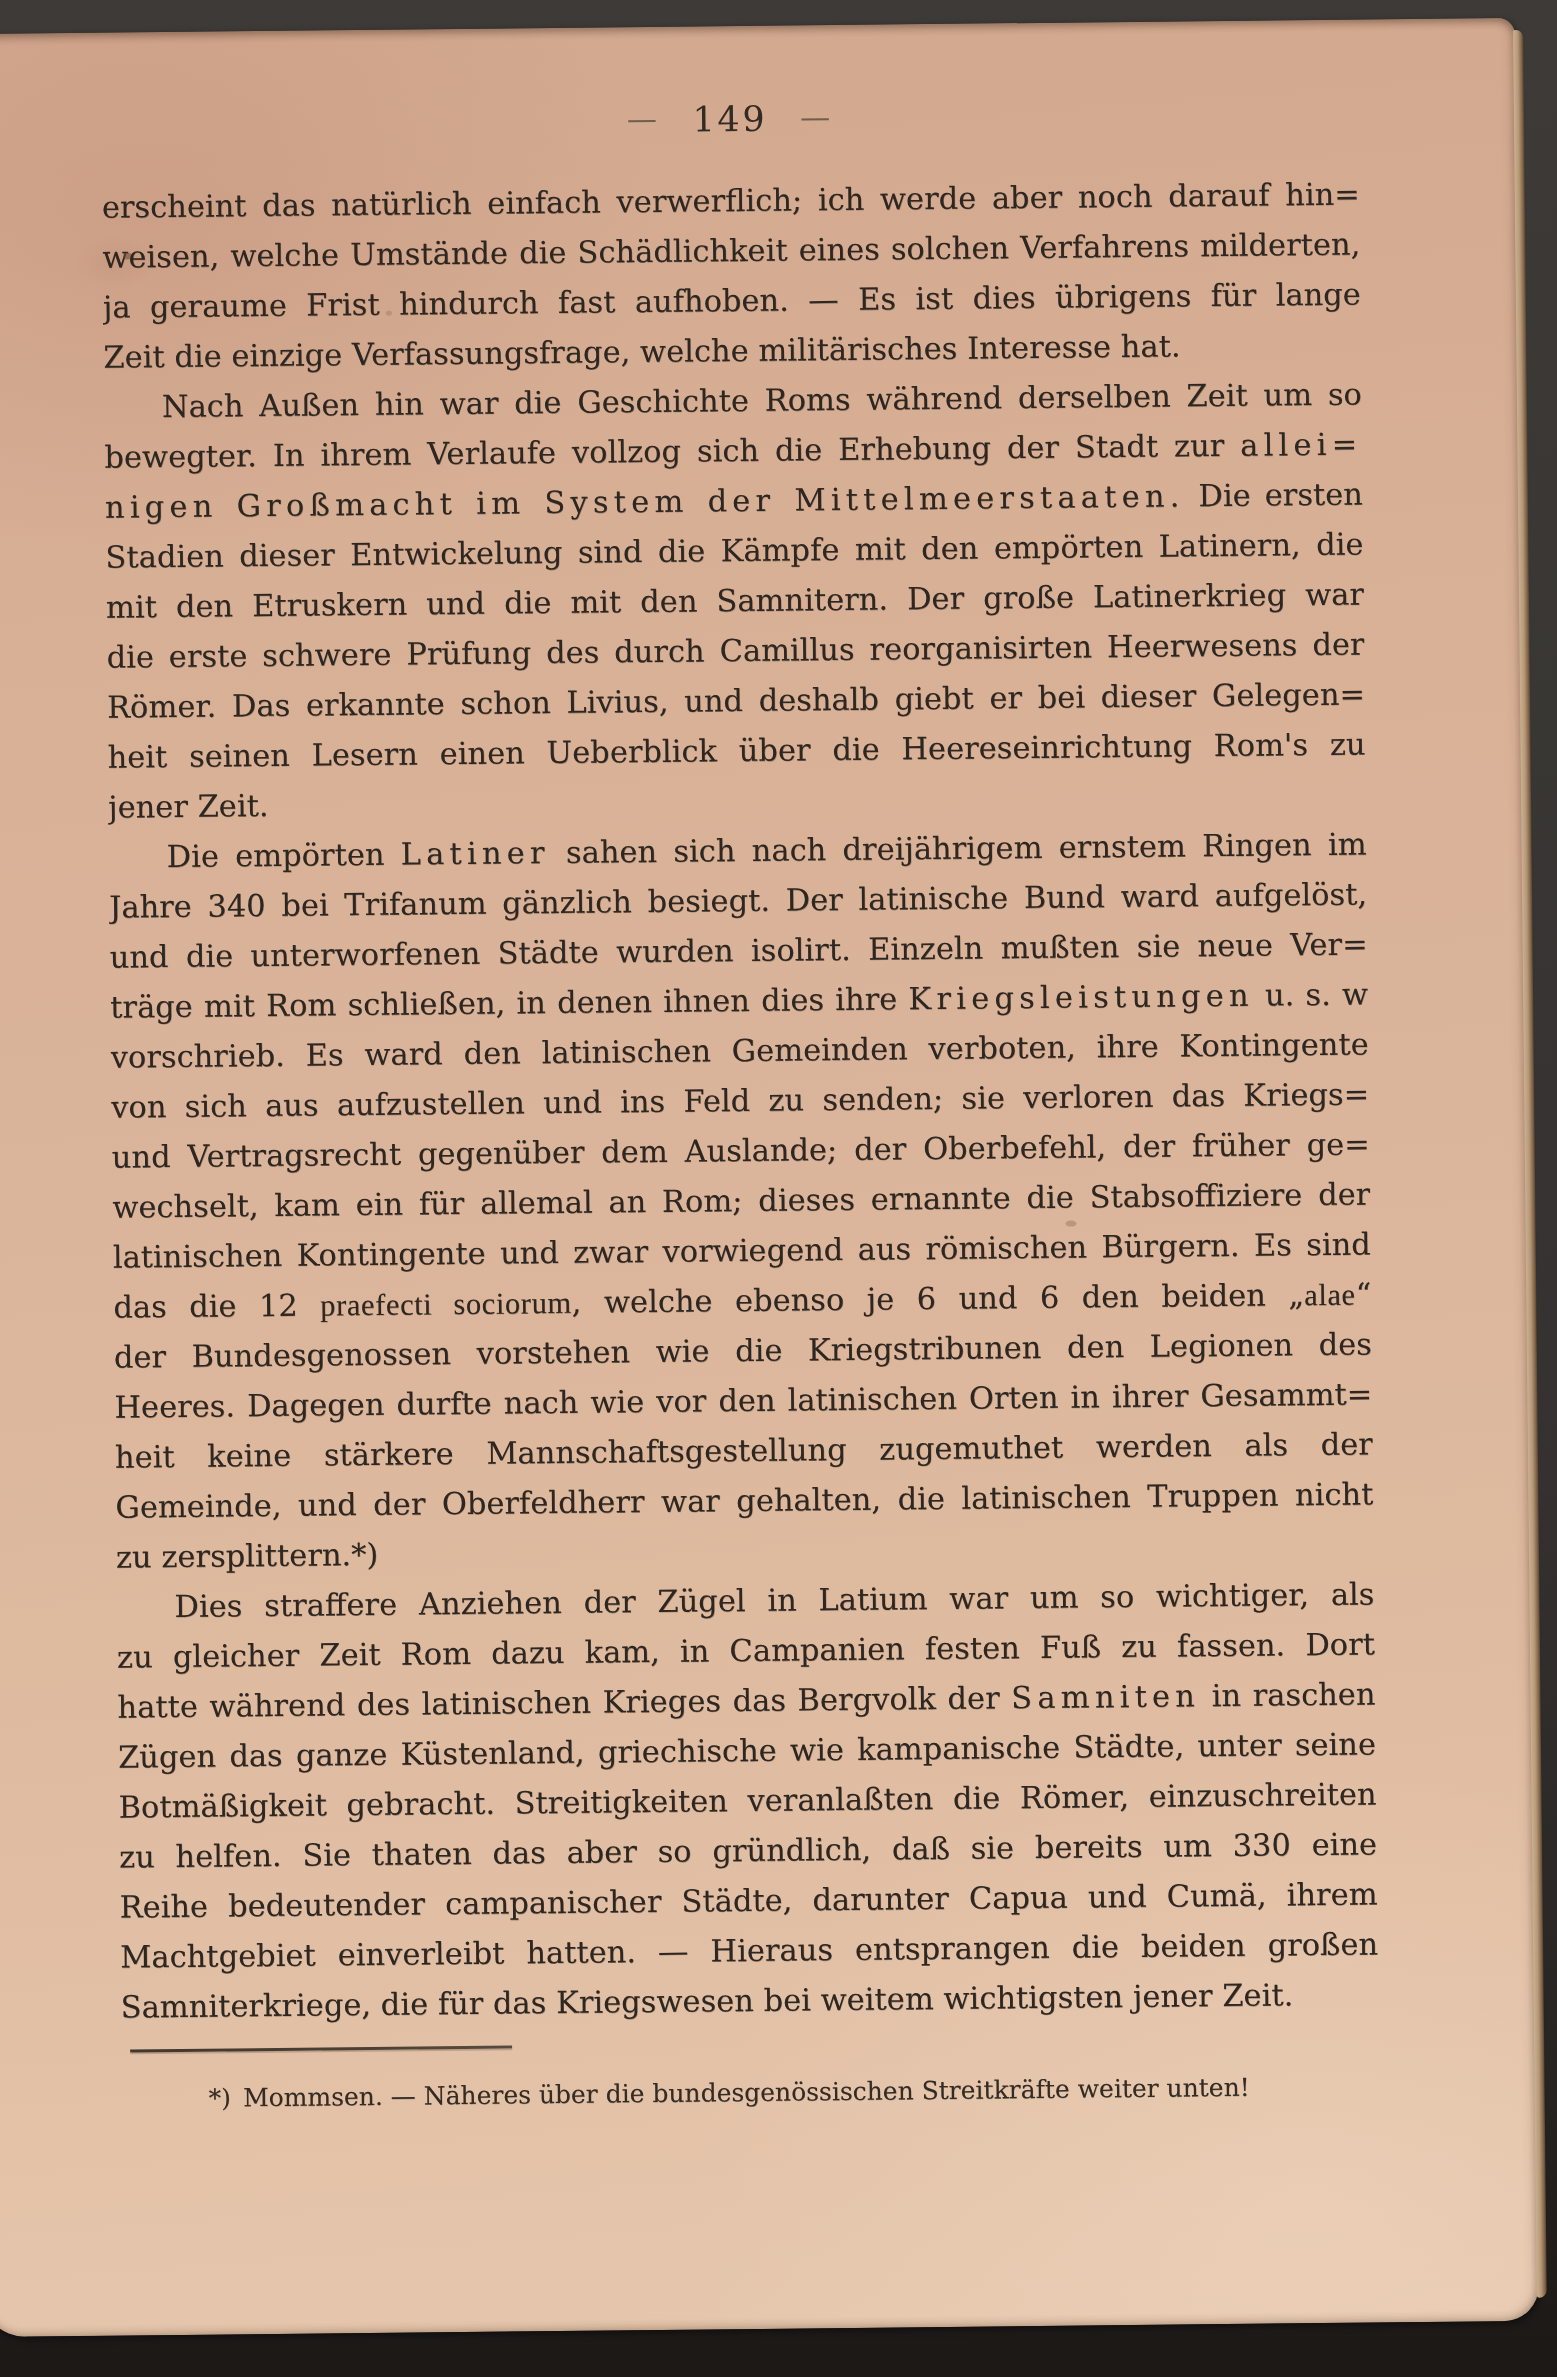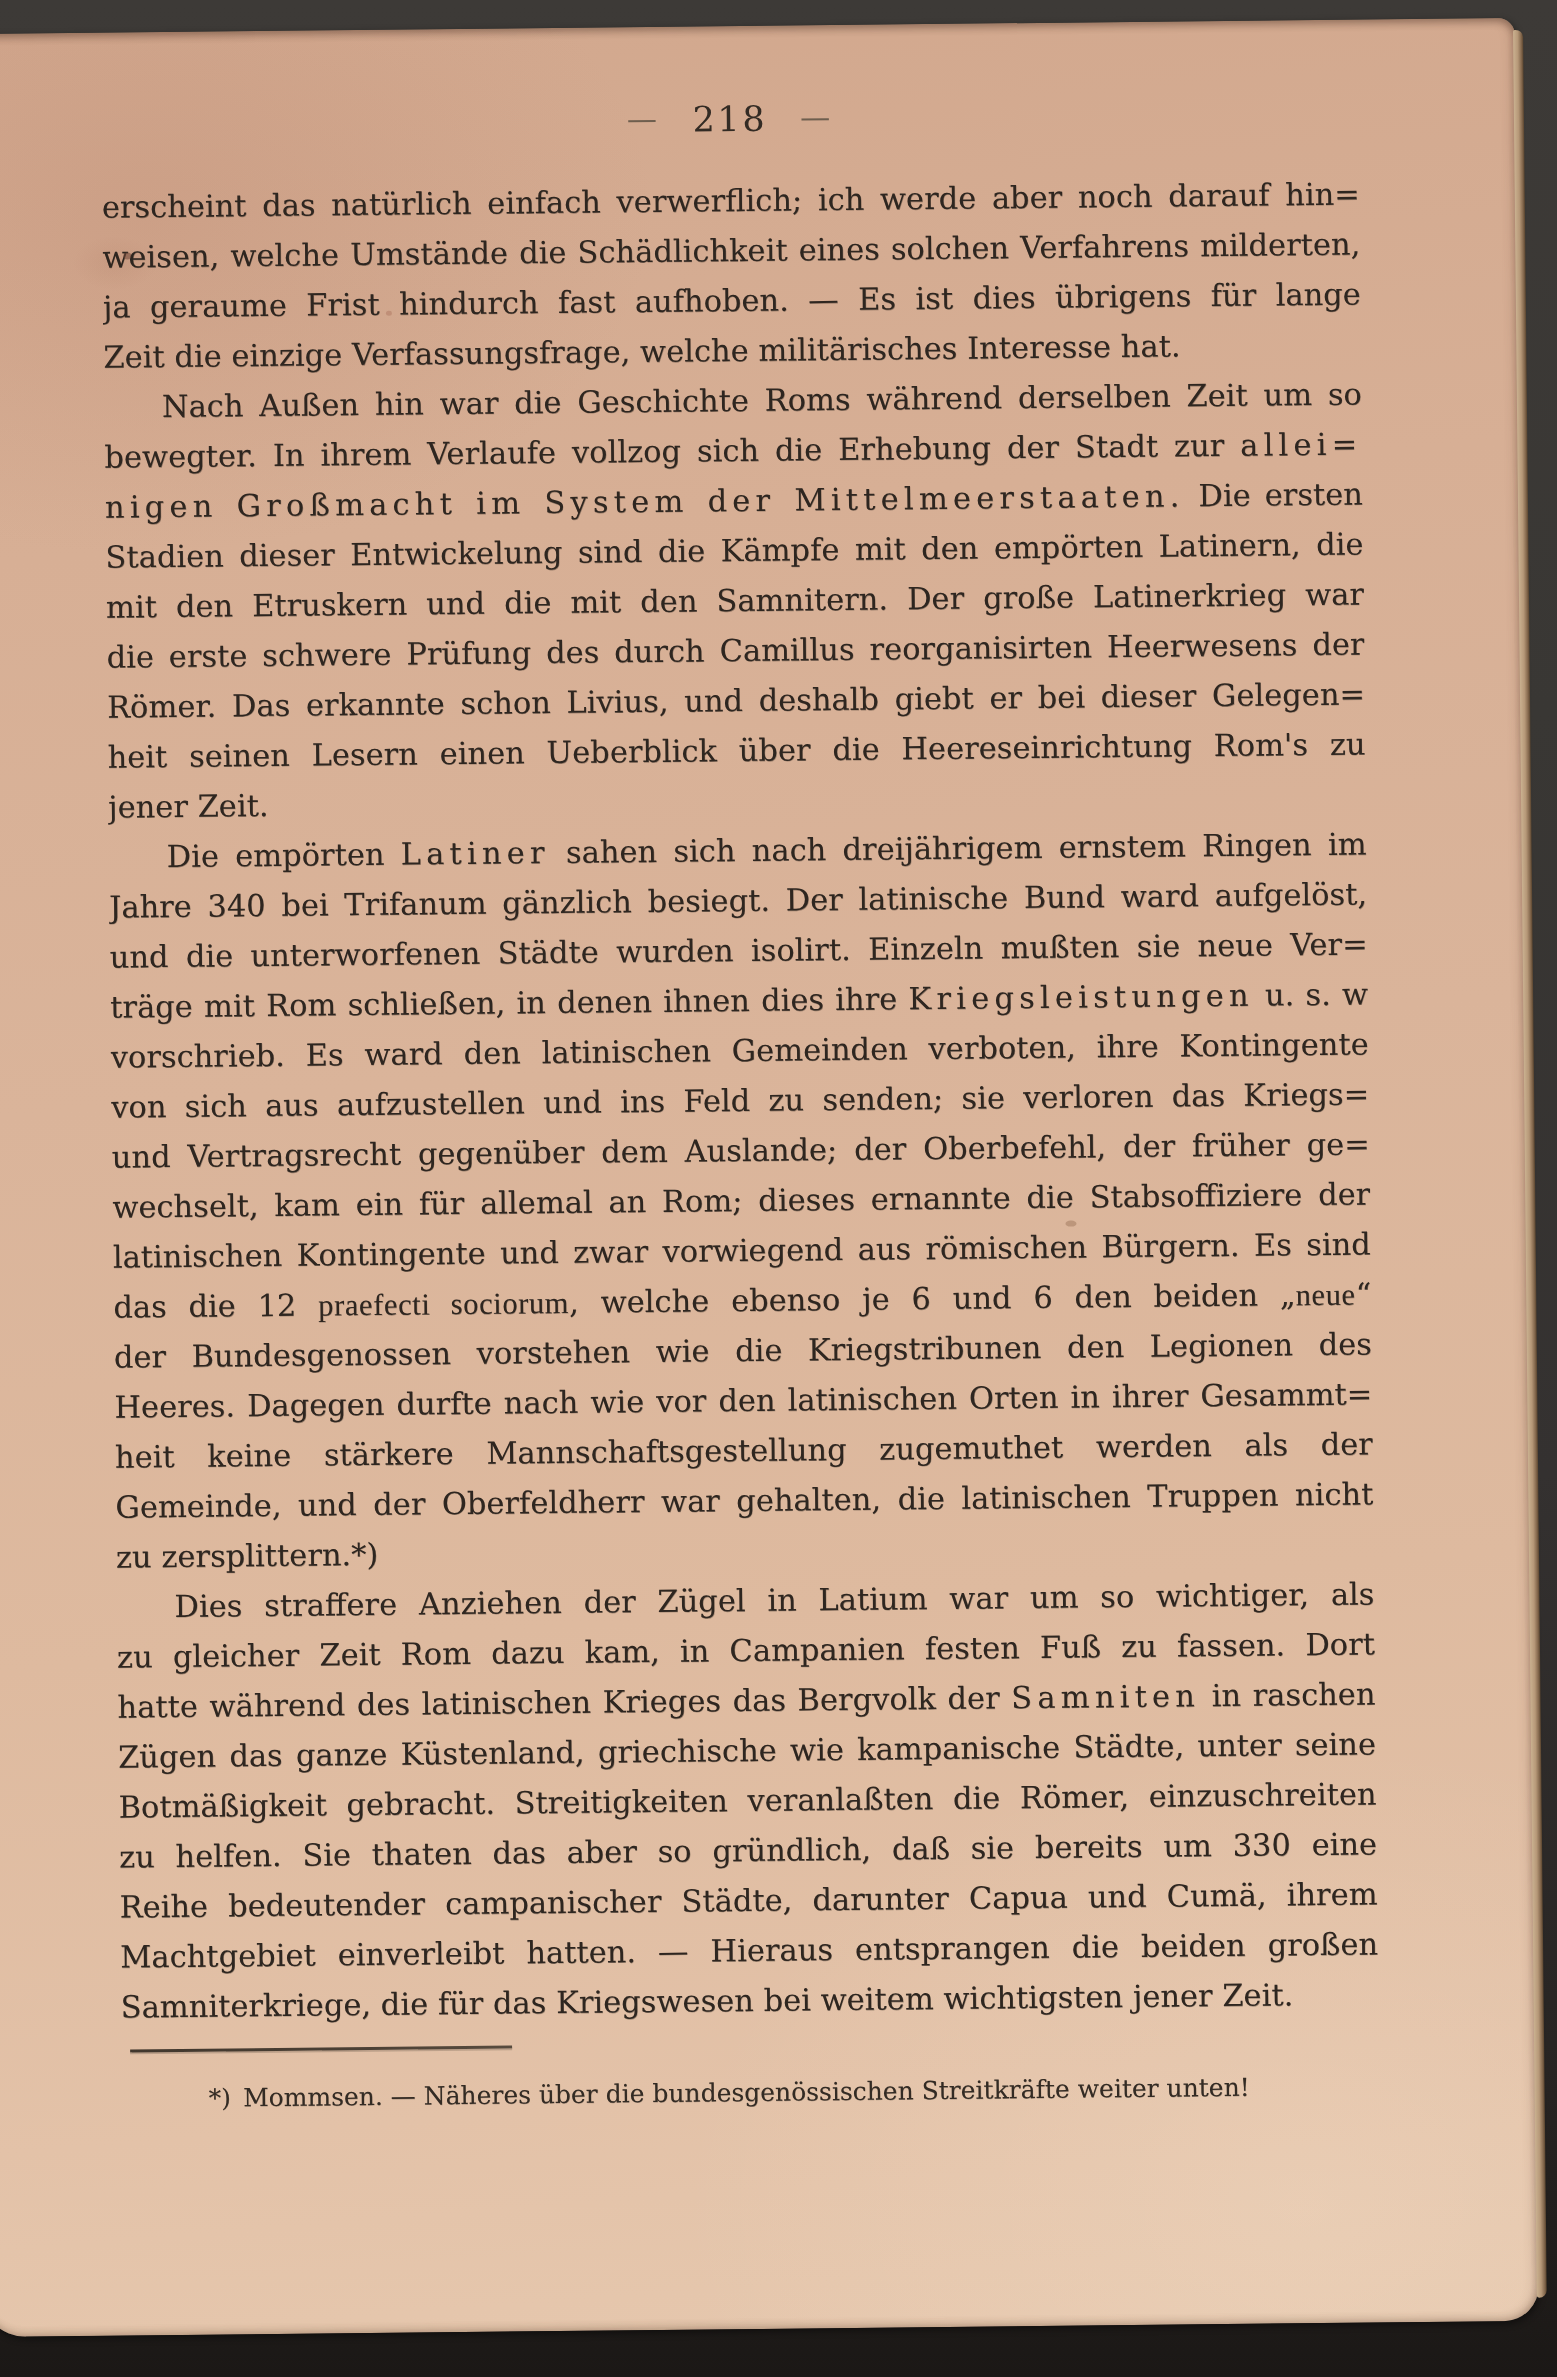--- a/index.html
+++ b/index.html
@@ -86,21 +86,21 @@
   .speck-2 { left: 1096px; top: 1198px; width: 10.5px; height: 6.1px; background: rgba(150, 110, 85, 0.45); }
   .speck-3 { left: 426px; top: 281px; width: 6.1px; height: 5.2px; background: rgba(160, 100, 80, 0.35); }
 </style>
 </head>
 <body>
 
 <div class="page">
   <div class="page-stack-edge"></div>
 
   <div class="pageno">
-    <span class="dash">—</span><span class="num">218</span><span class="dash">—</span>
+    <span class="dash">—</span><span class="num">149</span><span class="dash">—</span>
   </div>
 
   <div class="body-text">
       <div class="line"><span class="seg-n">erscheint das natürlich einfach verwerflich; ich werde aber noch darauf hin=</span></div>
       <div class="line"><span class="seg-n">weisen, welche Umstände die Schädlichkeit eines solchen Verfahrens milderten,</span></div>
       <div class="line"><span class="seg-n">ja geraume Frist hindurch fast aufhoben. — Es ist dies übrigens für lange</span></div>
       <div class="line last"><span class="seg-n">Zeit die einzige Verfassungsfrage, welche militärisches Interesse hat.</span></div>
       <div class="line indent"><span class="seg-n">Nach Außen hin war die Geschichte Roms während derselben Zeit um so</span></div>
       <div class="line"><span class="seg-n">bewegter. In ihrem Verlaufe vollzog sich die Erhebung der Stadt zur </span><span class="seg-sp">allei=</span></div>
       <div class="line"><span class="seg-sp">nigen Großmacht im System der Mittelmeerstaaten.</span><span class="seg-n"> Die ersten</span></div>
@@ -112,21 +112,21 @@
       <div class="line last"><span class="seg-n">jener Zeit.</span></div>
       <div class="line indent"><span class="seg-n">Die empörten </span><span class="seg-sp">Latiner</span><span class="seg-n"> sahen sich nach dreijährigem ernstem Ringen im</span></div>
       <div class="line"><span class="seg-n">Jahre 340 bei Trifanum gänzlich besiegt. Der latinische Bund ward aufgelöst,</span></div>
       <div class="line"><span class="seg-n">und die unterworfenen Städte wurden isolirt. Einzeln mußten sie neue Ver=</span></div>
       <div class="line"><span class="seg-n">träge mit Rom schließen, in denen ihnen dies ihre </span><span class="seg-sp">Kriegsleistungen</span><span class="seg-n"> u. s. w</span></div>
       <div class="line"><span class="seg-n">vorschrieb. Es ward den latinischen Gemeinden verboten, ihre Kontingente</span></div>
       <div class="line"><span class="seg-n">von sich aus aufzustellen und ins Feld zu senden; sie verloren das Kriegs=</span></div>
       <div class="line"><span class="seg-n">und Vertragsrecht gegenüber dem Auslande; der Oberbefehl, der früher ge=</span></div>
       <div class="line"><span class="seg-n">wechselt, kam ein für allemal an Rom; dieses ernannte die Stabsoffiziere der</span></div>
       <div class="line"><span class="seg-n">latinischen Kontingente und zwar vorwiegend aus römischen Bürgern. Es sind</span></div>
-      <div class="line"><span class="seg-n">das die 12 </span><span class="seg-ant">praefecti sociorum</span><span class="seg-n">, welche ebenso je 6 und 6 den beiden „</span><span class="seg-ant">neue</span><span class="seg-n">“</span></div>
+      <div class="line"><span class="seg-n">das die 12 </span><span class="seg-ant">praefecti sociorum</span><span class="seg-n">, welche ebenso je 6 und 6 den beiden „</span><span class="seg-ant">alae</span><span class="seg-n">“</span></div>
       <div class="line"><span class="seg-n">der Bundesgenossen vorstehen wie die Kriegstribunen den Legionen des römischen</span></div>
       <div class="line"><span class="seg-n">Heeres. Dagegen durfte nach wie vor den latinischen Orten in ihrer Gesammt=</span></div>
       <div class="line"><span class="seg-n">heit keine stärkere Mannschaftsgestellung zugemuthet werden als der römischen</span></div>
       <div class="line"><span class="seg-n">Gemeinde, und der Oberfeldherr war gehalten, die latinischen Truppen nicht</span></div>
       <div class="line last"><span class="seg-n">zu zersplittern.*)</span></div>
       <div class="line indent"><span class="seg-n">Dies straffere Anziehen der Zügel in Latium war um so wichtiger, als</span></div>
       <div class="line"><span class="seg-n">zu gleicher Zeit Rom dazu kam, in Campanien festen Fuß zu fassen. Dort</span></div>
       <div class="line"><span class="seg-n">hatte während des latinischen Krieges das Bergvolk der </span><span class="seg-sp">Samniten</span><span class="seg-n"> in raschen</span></div>
       <div class="line"><span class="seg-n">Zügen das ganze Küstenland, griechische wie kampanische Städte, unter seine</span></div>
       <div class="line"><span class="seg-n">Botmäßigkeit gebracht. Streitigkeiten veranlaßten die Römer, einzuschreiten und</span></div>

